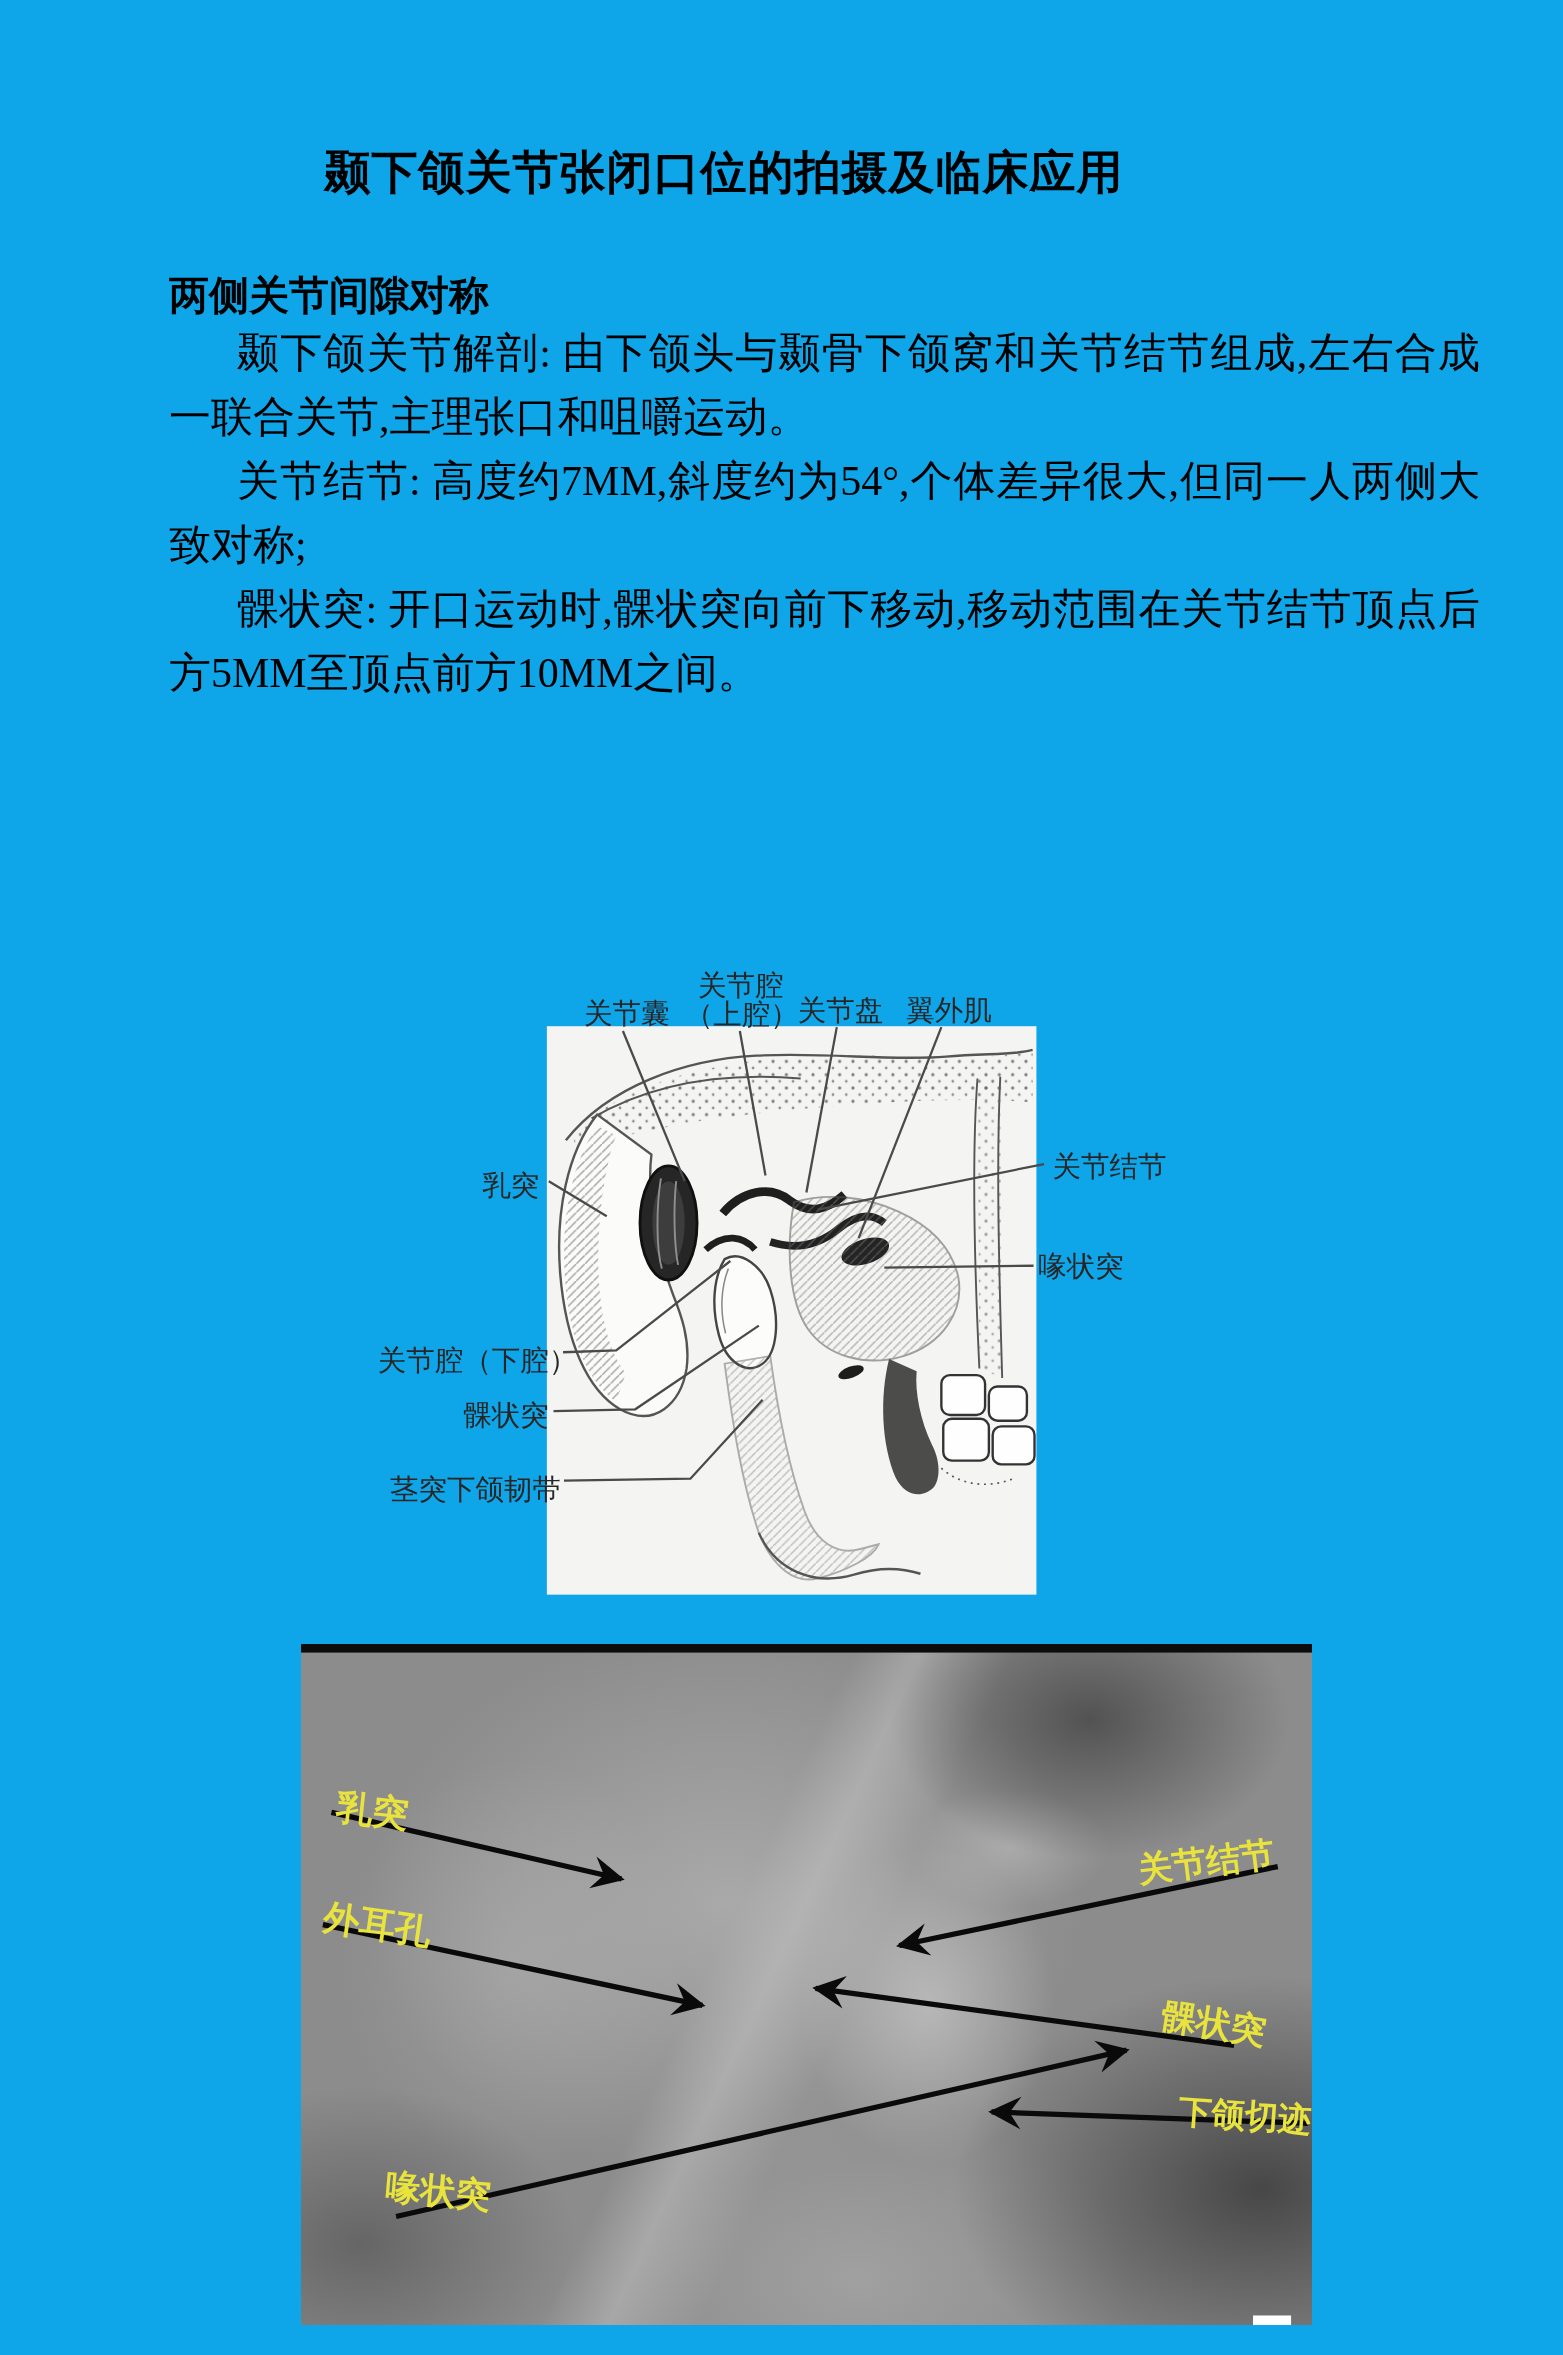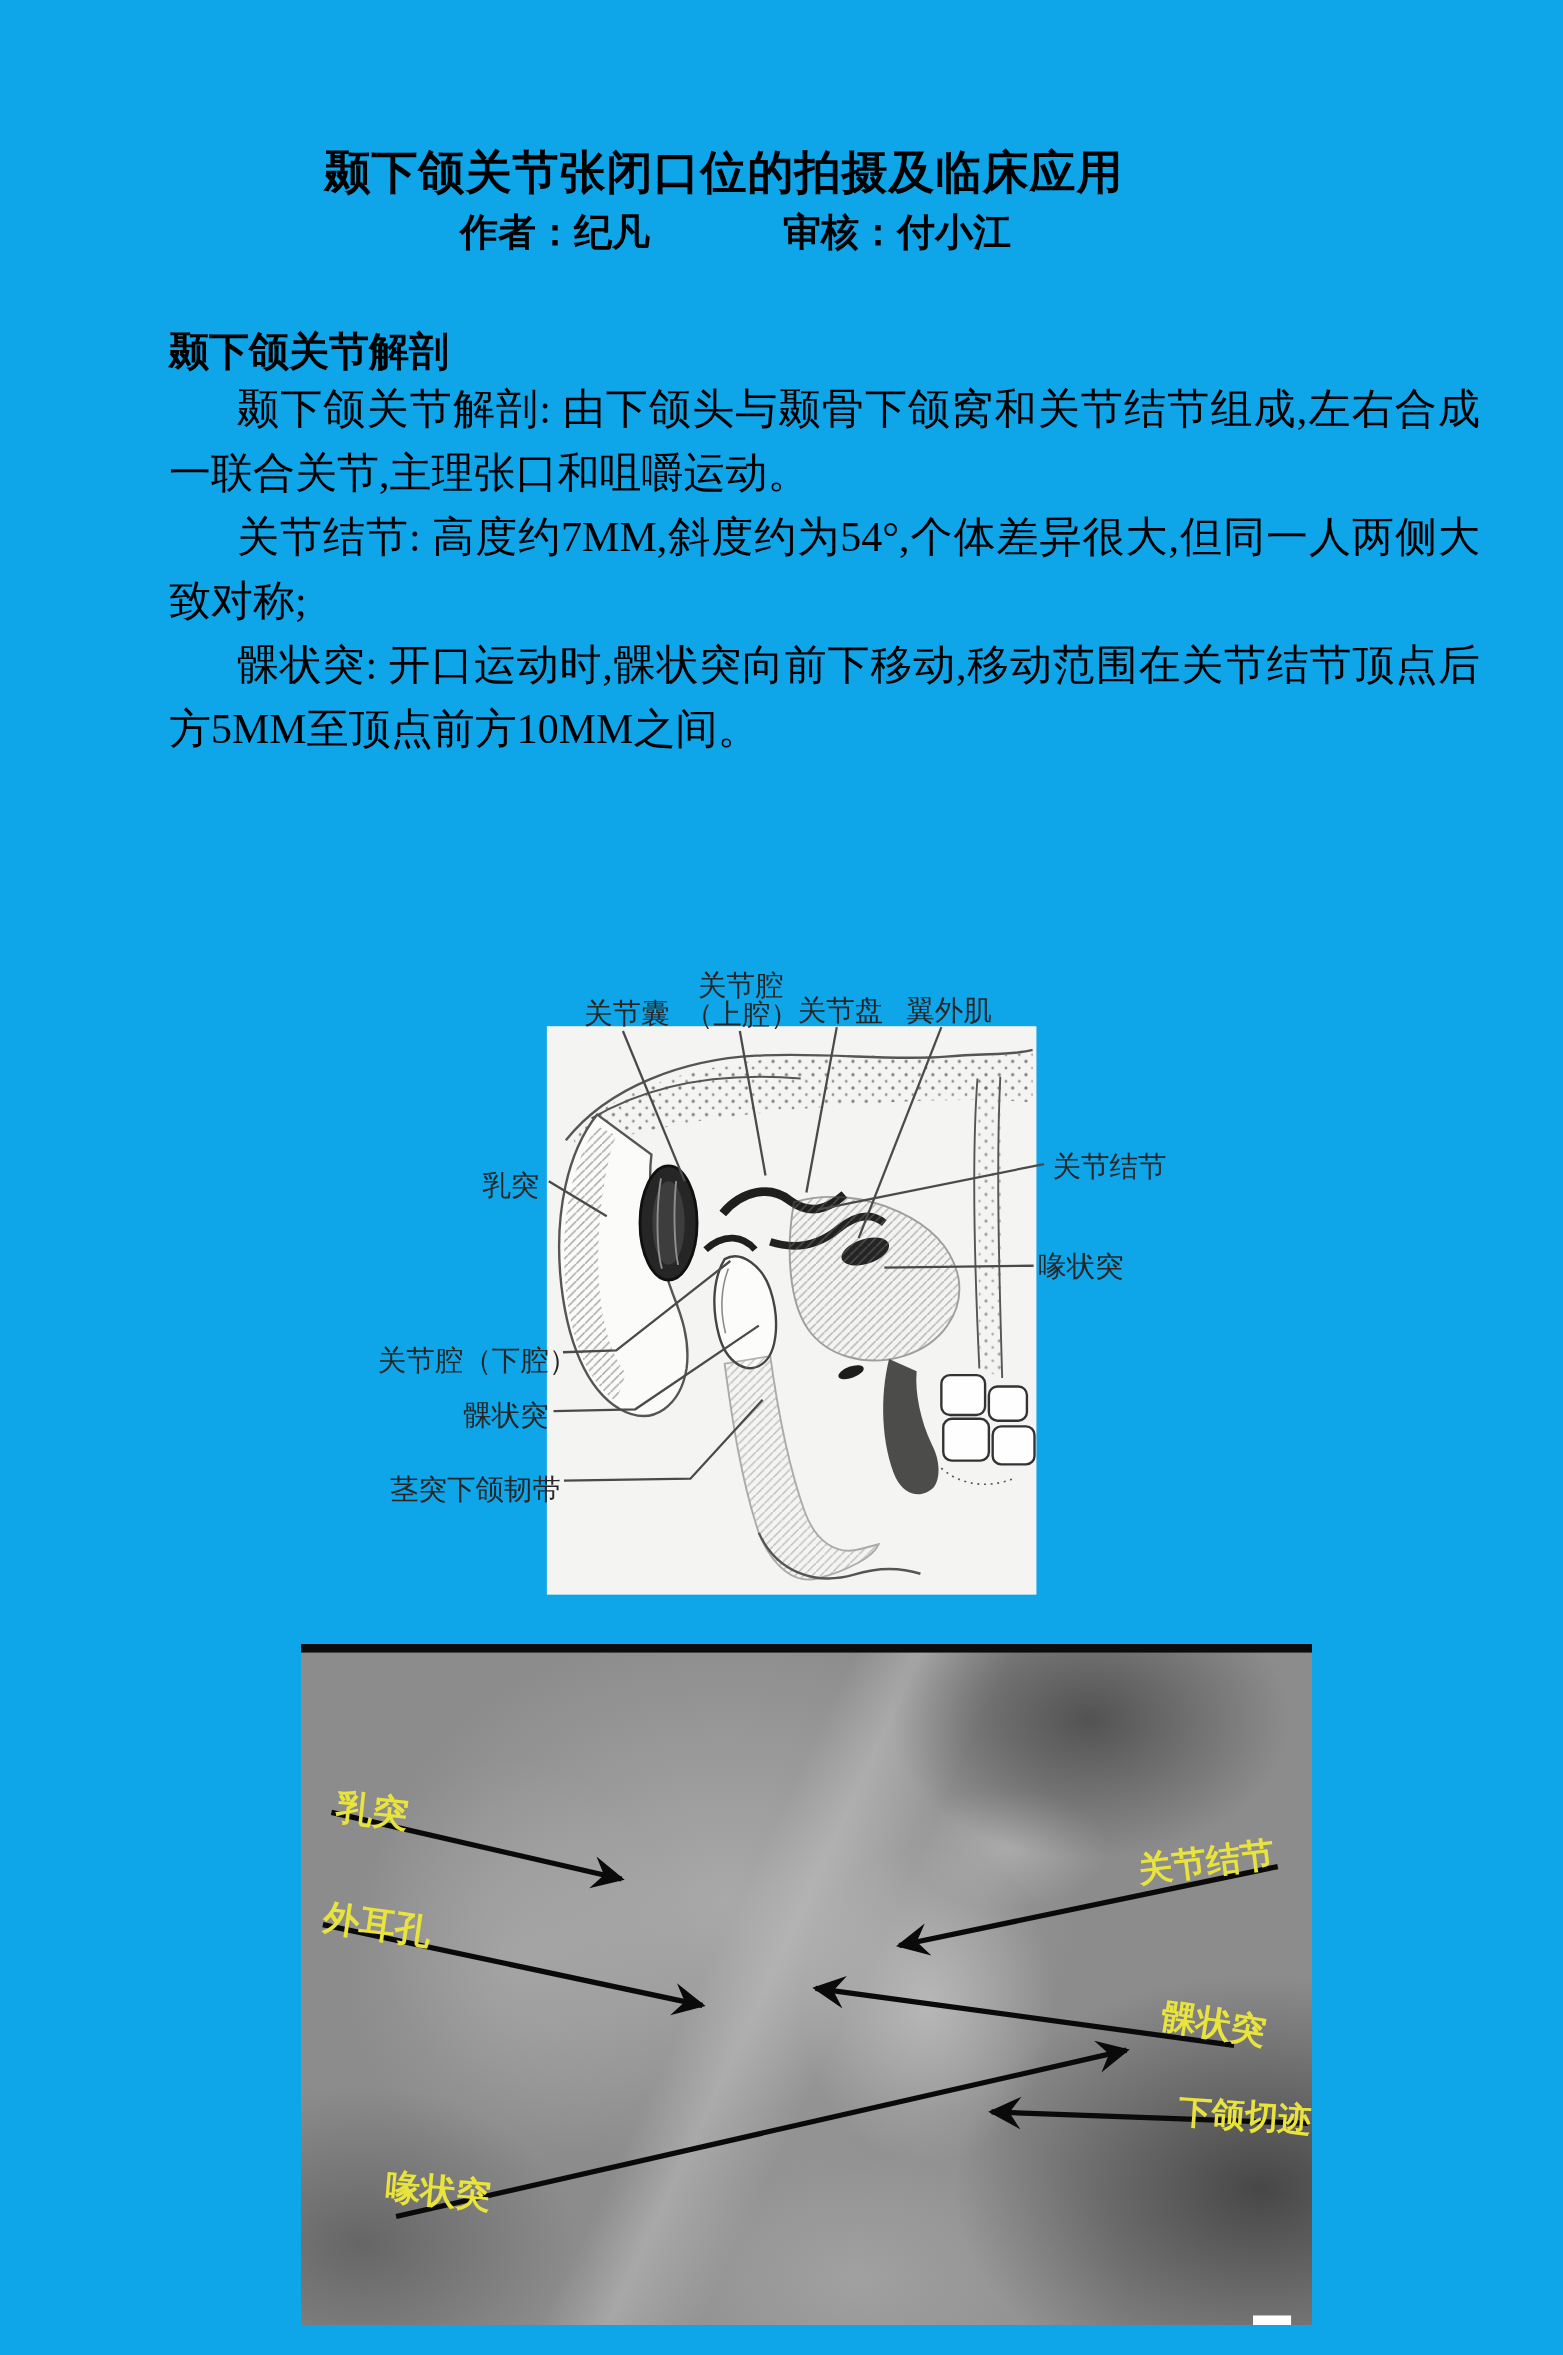--- a/index.html
+++ b/index.html
@@ -84,23 +84,22 @@
   .leader{stroke:#4a4a4a;stroke-width:2.4;fill:none;}
   .sk{stroke:#555;fill:none;}
 </style>
 </head>
 <body>
 
 <div class="page">
 
   <h1 class="doc-title"><span>颞下颌关节张闭口</span><span class="t-heavy">位的拍摄及临床应用</span></h1>
 
-  <div class="author-line"><span>作者：纪凡</span><span class="author-gap"></span><span>审核：付小江</span></div>
-
-  <h2 class="section-heading">颞下颌关节解剖</h2>
+
+  <h2 class="section-heading">两侧关节间隙对称</h2>
 
   <div class="body-text">
     <p>颞下颌关节解剖: 由下颌头与颞骨下颌窝和关节结节组成,左右合成一联合关节,主理张口和咀嚼运动。</p>
     <p>关节结节: 高度约7MM,斜度约为54°,个体差异很大,但同一人两侧大致对称;</p>
     <p>髁状突: 开口运动时,髁状突向前下移动,移动范围在关节结节顶点后方5MM至顶点前方10MM之间。</p>
   </div>
 
   <div class="figure" id="diagram">
     <svg width="808" height="652" viewBox="0 0 850 685">
       <defs>

